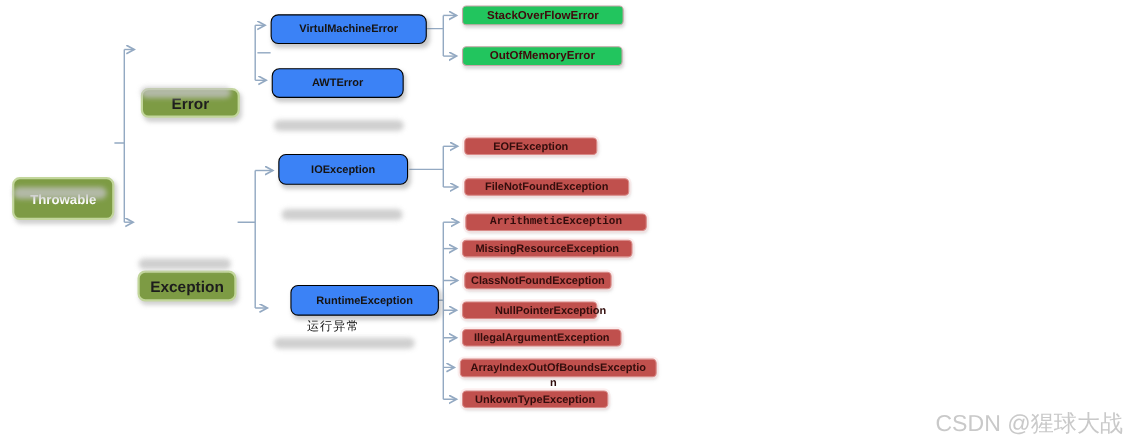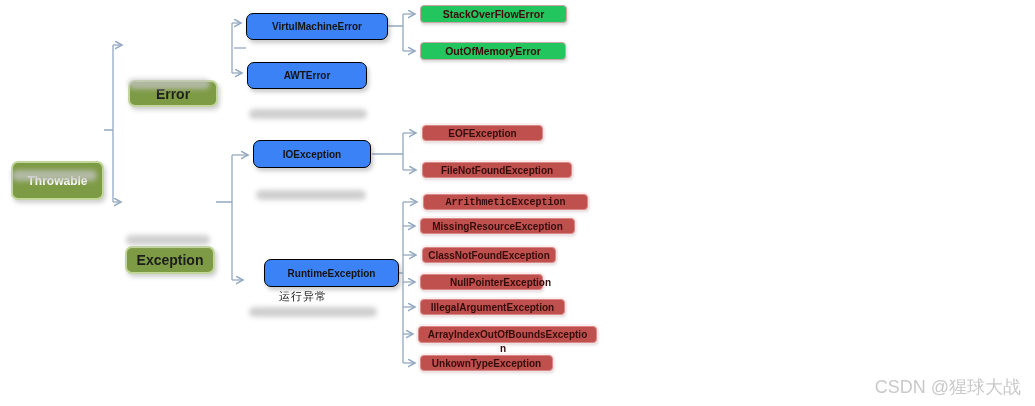--- a/index.html
+++ b/index.html
@@ -40,21 +40,21 @@
     position:absolute;background:#c2c2c2;border-radius:7px;
     filter:blur(2.5px);opacity:0.78;
   }
   .note{
     position:absolute;color:#151515;font-size:11px;letter-spacing:1px;
   }
   .overflow-n{
     position:absolute;color:#2f0c0b;font-size:10px;font-weight:bold;
   }
   .watermark{
-    position:absolute;right:14px;bottom:7px;color:#c9c9c9;font-size:18px;
+    position:absolute;right:14px;bottom:7px;color:#c9c9c9;font-size:21px;
   }
 </style>
 </head>
 <body>
 
 <div id="stage">
 
   <svg id="wires" width="1035" height="406" viewBox="0 0 1035 406">
     <defs>
       <marker id="arw" markerWidth="9" markerHeight="9" refX="5.5" refY="3" orient="auto">

